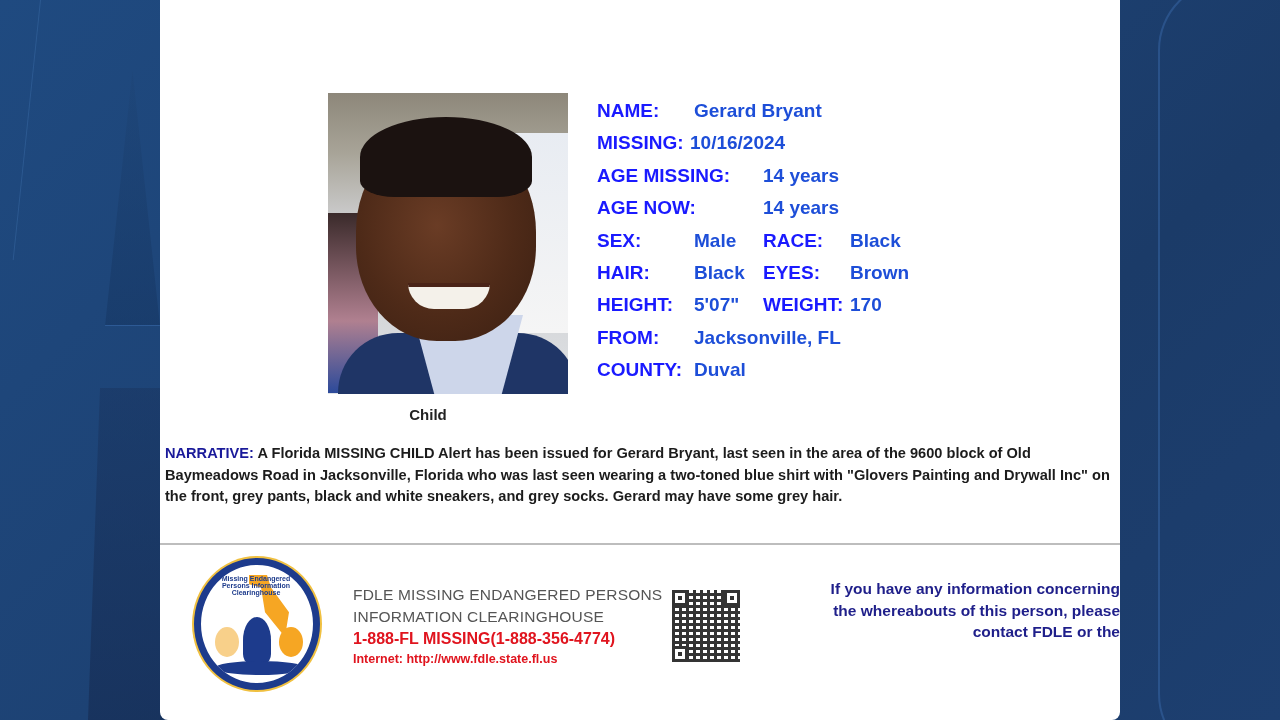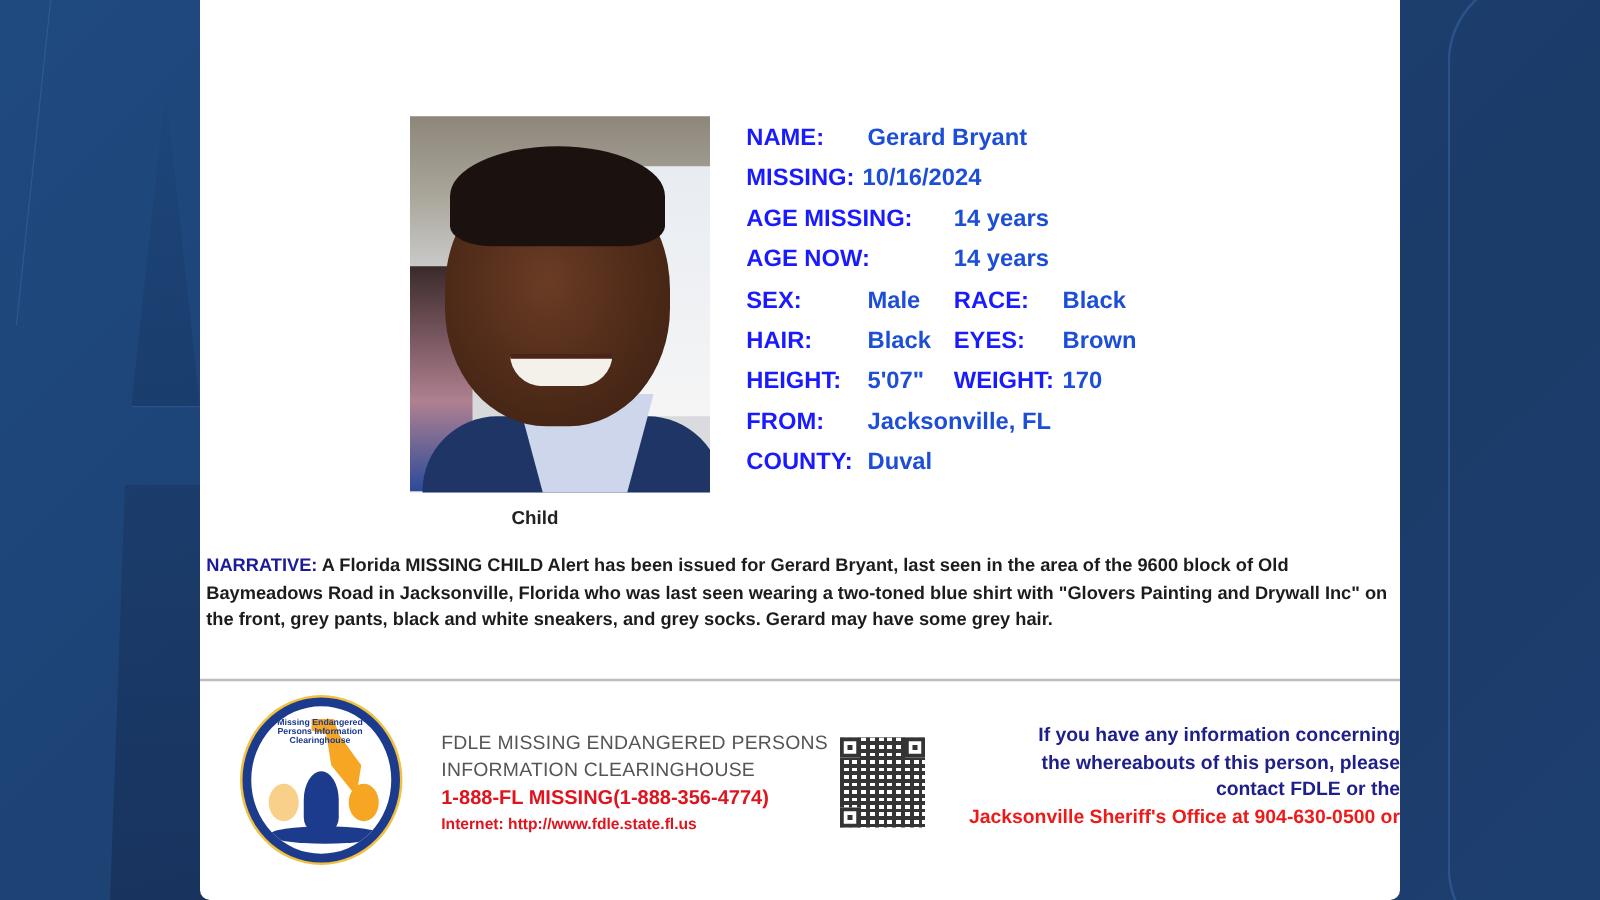--- a/index.html
+++ b/index.html
@@ -193,15 +193,14 @@
   <div class="qr">
     <div class="finder" style="left:0;top:0;"></div>
     <div class="finder" style="right:0;top:0;"></div>
     <div class="finder" style="left:0;bottom:0;"></div>
   </div>
 
   <div class="contact">
     <span class="c-blue">If you have any information concerning</span>
     <span class="c-blue">the whereabouts of this person, please</span>
     <span class="c-blue">contact FDLE or the</span>
-    <span class="c-red">Jacksonville Sheriff's Office at 904-630-0500 or</span>
   </div>
 </div>
 
 </body></html>

